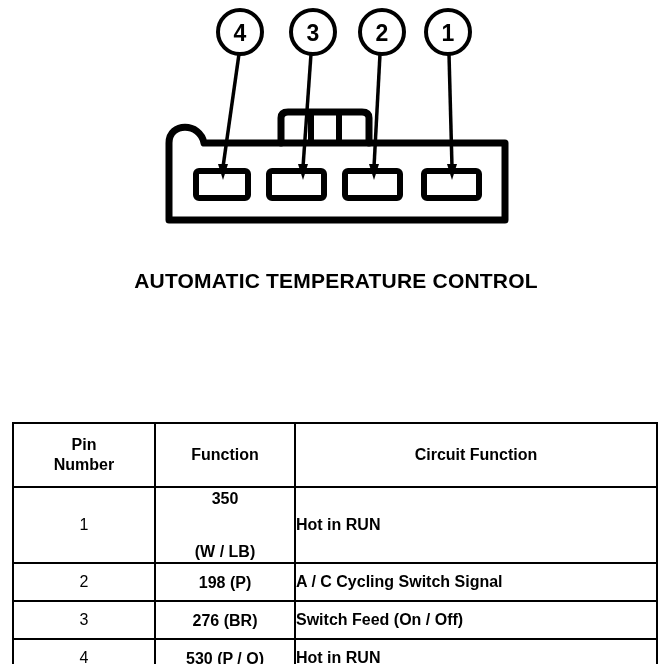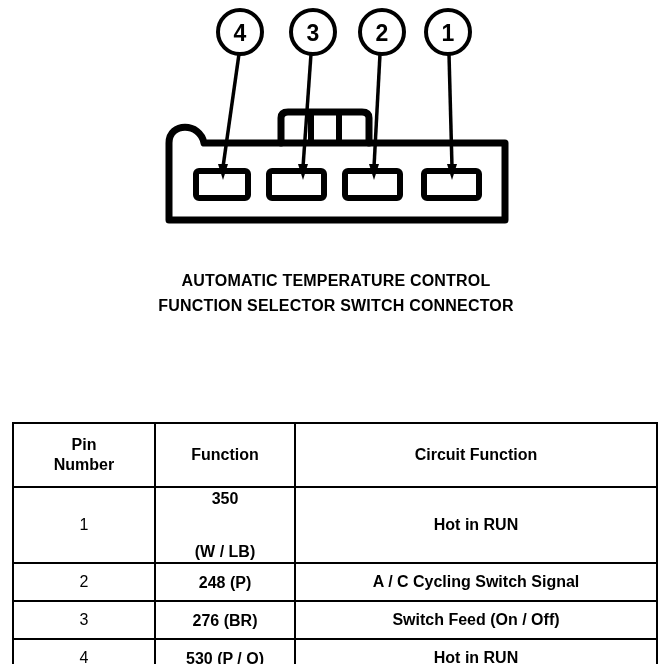--- a/index.html
+++ b/index.html
@@ -47,21 +47,21 @@
   #title-block {
     position: absolute;
     left: 0;
     top: 268px;
     width: 672px;
     text-align: center;
   }
   .title-line {
     font-family: "Liberation Sans", sans-serif;
     font-weight: bold;
-    font-size: 16px;
+    font-size: 21px;
     letter-spacing: 0.2px;
     line-height: 25px;
     white-space: nowrap;
     color: #000;
   }
 
   
   #pin-table-wrap {
     position: absolute;
     left: 12px;
@@ -100,21 +100,21 @@
     font-weight: normal;
   }
   td.cell-circuit {
     text-align: center;
     vertical-align: middle;
     font-size: 16px;
     font-weight: bold;
     line-height: 21px;
   }
   td.cell-function {
-    text-align: center;
+    text-align: left;
     vertical-align: middle;
     font-size: 16px;
     font-weight: bold;
     padding-left: 9px;
   }
   tr.row-tall td { height: 54px; }
   tr.row-std  td { height: 36px; }
   .circ-sub { display: block; margin-top: 32px; }
 </style>
 </head>
@@ -181,21 +181,20 @@
         <polygon points="374,180 369,164 379,164" fill="#000000"></polygon>
 
         <line x1="449" y1="54" x2="452" y2="167" stroke="#000000" stroke-width="3.5"></line>
         <polygon points="452,180 447,164 457,164" fill="#000000"></polygon>
       </g>
     </svg>
   </div>
 
   <div id="title-block">
     <div class="title-line">AUTOMATIC TEMPERATURE CONTROL</div>
-    <div class="title-line">FUNCTION SELECTOR SWITCH CONNECTOR</div>
   </div>
 
   <div id="pin-table-wrap">
     <table class="pin-table">
       <thead>
         <tr>
           <th class="col-pin">
             <span>Pin</span><br>
             <span>Number</span>
           </th>
@@ -207,21 +206,21 @@
         <tr class="row-tall">
           <td class="cell-pin">1</td>
           <td class="cell-circuit">
             <span>350</span>
             <span class="circ-sub">(W / LB)</span>
           </td>
           <td class="cell-function">Hot in RUN</td>
         </tr>
         <tr class="row-std">
           <td class="cell-pin">2</td>
-          <td class="cell-circuit">248 (P)</td>
+          <td class="cell-circuit">198 (P)</td>
           <td class="cell-function">A / C Cycling Switch Signal</td>
         </tr>
         <tr class="row-std">
           <td class="cell-pin">3</td>
           <td class="cell-circuit">276 (BR)</td>
           <td class="cell-function">Switch Feed (On / Off)</td>
         </tr>
         <tr class="row-std">
           <td class="cell-pin">4</td>
           <td class="cell-circuit">530 (P / O)</td>

